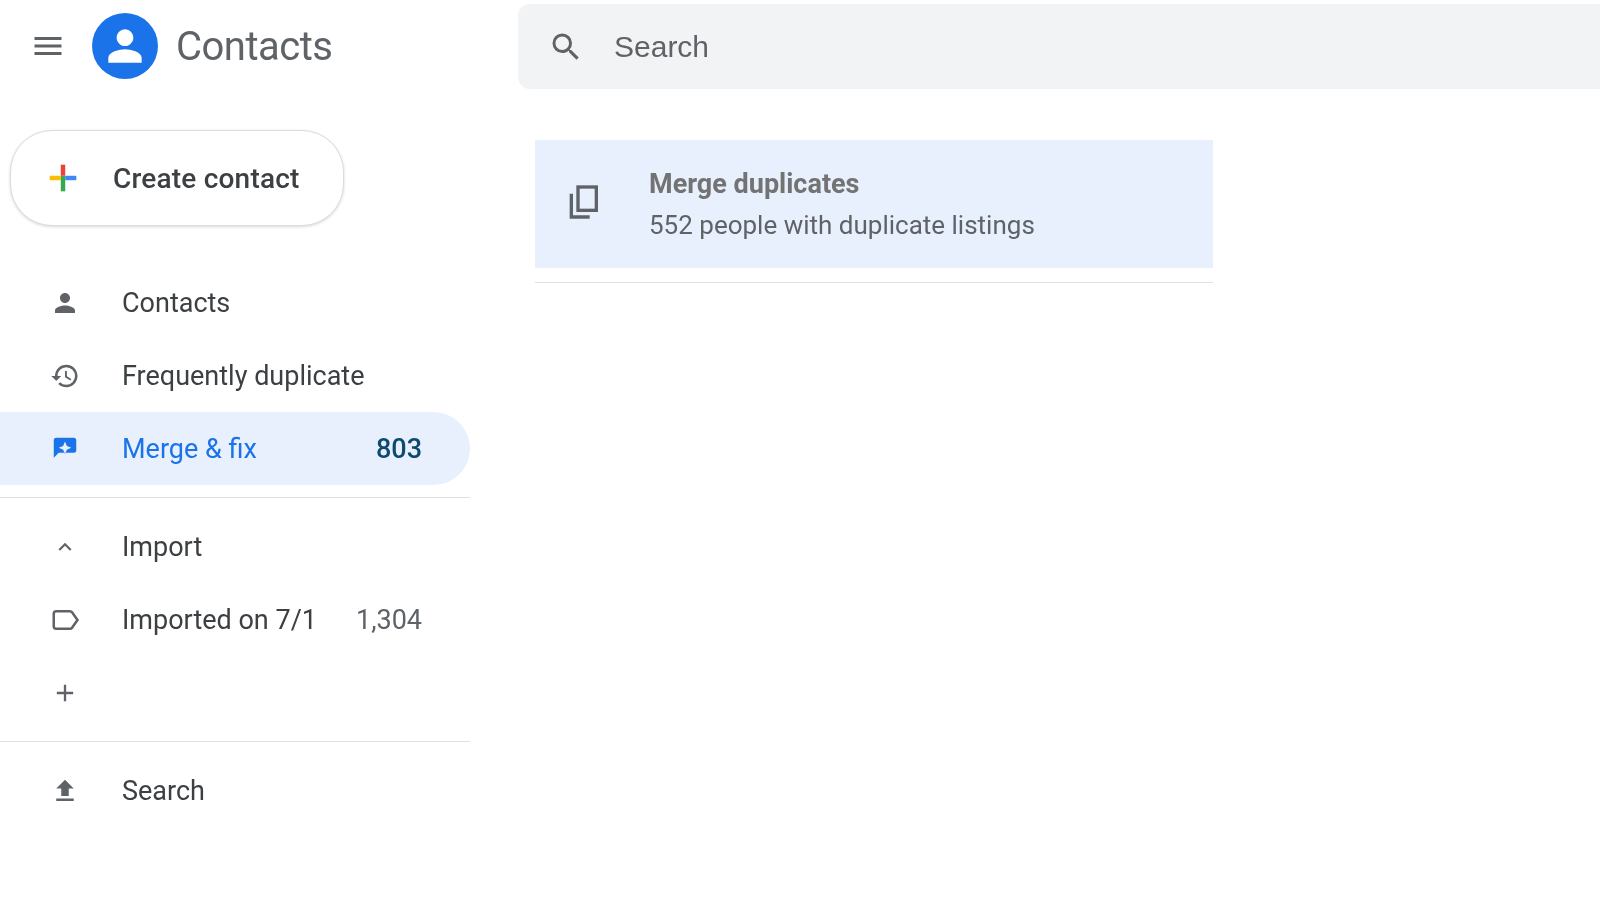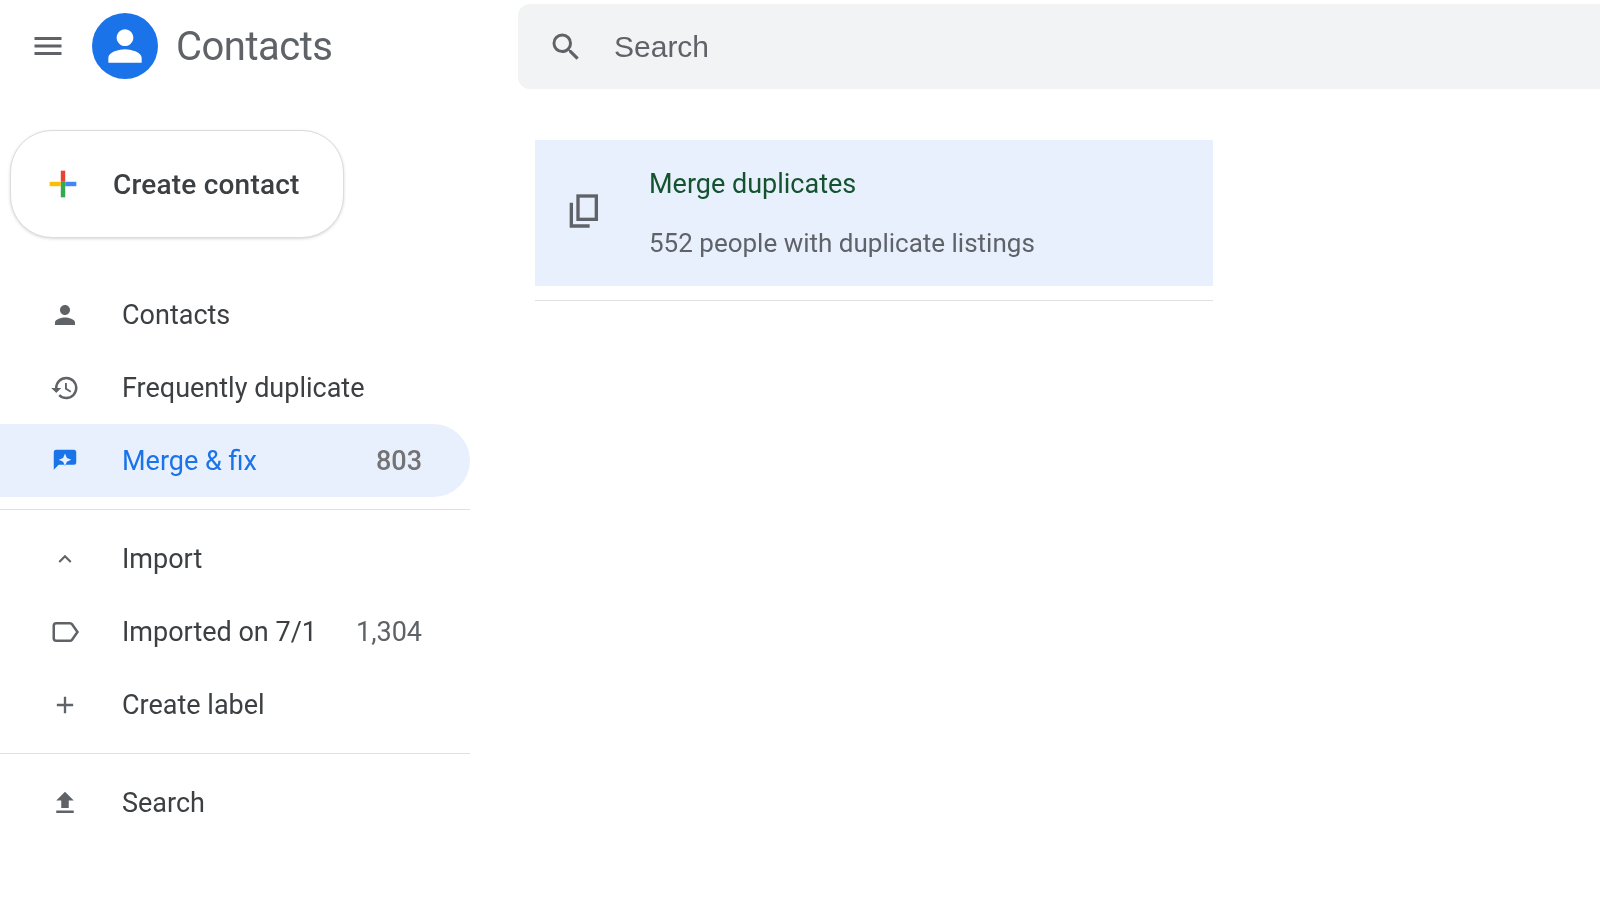--- a/index.html
+++ b/index.html
@@ -77,21 +77,21 @@
     right: 0;
     bottom: 0;
   }
   .sidebar {
     width: 470px;
     flex-shrink: 0;
     padding-top: 10px;
   }
   .create-btn {
     margin-left: 10px;
-    height: 108px;
+    height: 96px;
     width: 334px;
     border-radius: 42px;
     border: 1px solid #dadce0;
     background: #fff;
     display: flex;
     align-items: center;
     padding-left: 32px;
     gap: 30px;
     box-shadow: 0 1px 3px rgba(60,64,67,0.2);
     cursor: pointer;
@@ -119,21 +119,21 @@
     color: #1a73e8;
     justify-content: center;
   }
   .nav-item .nav-icon { width: 30px; display:flex; justify-content:center; }
   .nav-item .nav-label { flex: 1; }
   .nav-item .nav-count {
     margin-right: 48px;
     font-size: 27px;
     font-weight: 500;
   }
-  .nav-item.active .nav-count { color: #737373; }
+  .nav-item.active .nav-count { color: #0c4a6e; }
   .nav-item .nav-count.muted { color: #5f6368; font-weight:400; }
   .divider {
     height: 1px;
     background: #e0e0e0;
     margin: 12px 0;
   }
   .label-text-trunc {
     white-space: nowrap;
     overflow: hidden;
     text-overflow: clip;
@@ -150,23 +150,23 @@
     border-radius: 0;
     display: flex;
     align-items: center;
     padding: 28px 28px;
     gap: 46px;
     margin-top: 20px;
     cursor: pointer;
   }
   .merge-card .title {
     font-size: 27px;
-    color: #14532d;
-    font-weight: 400;
-    margin-bottom: 28px;
+    color: #737373;
+    font-weight: 700;
+    margin-bottom: 10px;
   }
   .merge-card .sub {
     font-size: 26px;
     color: #5f6368;
   }
   .thin-divider {
     width: 678px;
     height: 1px;
     background: #e0e0e0;
     margin-top: 14px;
@@ -258,21 +258,20 @@
       <span class="nav-label label-text-trunc">Imported on 7/12 1</span>
       <span class="nav-count muted">1,304</span>
     </div>
 
     <div class="nav-item">
       <span class="nav-icon">
         <svg width="28" height="28" viewBox="0 0 24 24" fill="#5f6368">
             <path d="M19 13h-6v6h-2v-6H5v-2h6V5h2v6h6v2z"></path>
           </svg>
       </span>
-      <span class="nav-label">Create label</span>
     </div>
 
     <div class="divider"></div>
 
     <div class="nav-item">
       <span class="nav-icon">
         <svg width="30" height="30" viewBox="0 0 24 24" fill="#5f6368">
             <path d="M9 16h6v-6h4l-7-7-7 7h4v6zm-4 2h14v2H5v-2z"></path>
           </svg>
       </span>

